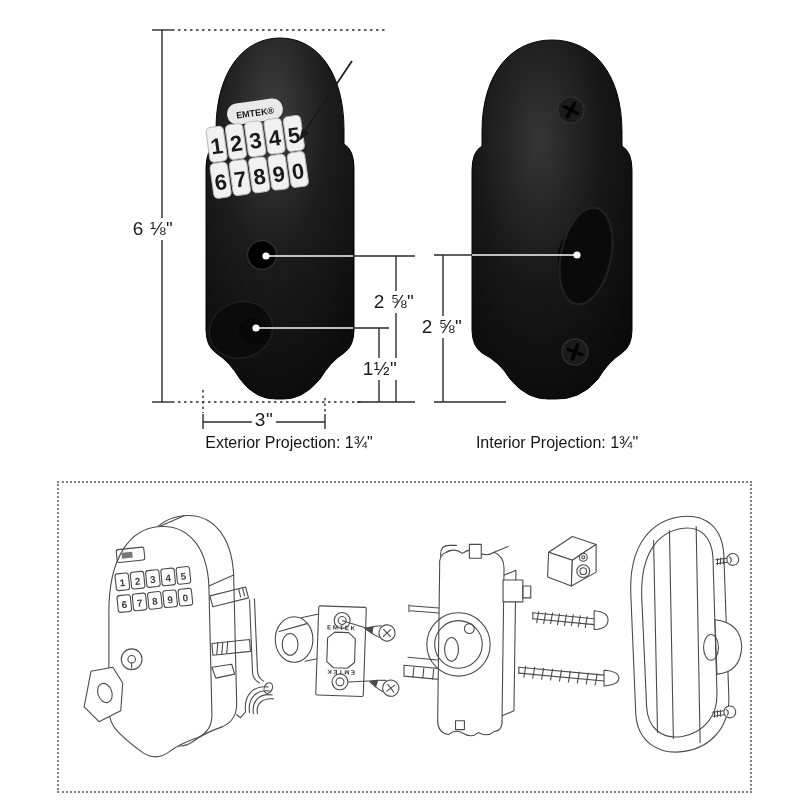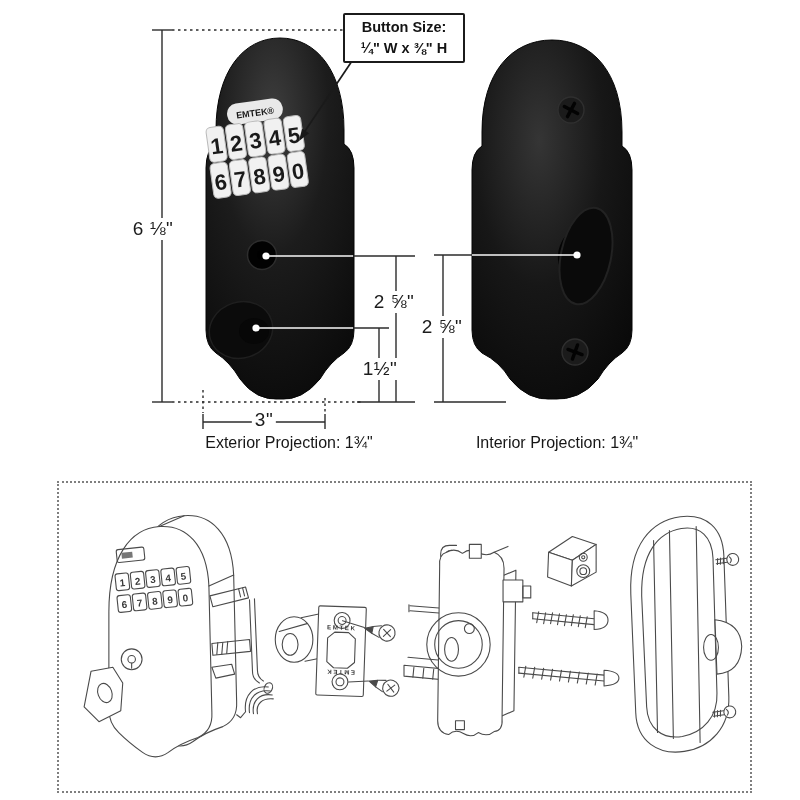--- a/index.html
+++ b/index.html
@@ -130,24 +130,20 @@
         <circle cx="266" cy="256" r="3.6"></circle>
         <circle cx="256" cy="328" r="3.6"></circle>
         <circle cx="577" cy="255" r="3.6"></circle>
       </g>
 
       <path d="M352 61 L301 137" stroke="#1a1a1a" stroke-width="1.7"></path>
       <polygon points="299,141 302.1,128.7 309.1,133.3" fill="#1a1a1a" stroke="none"></polygon>
     </g>
   </svg>
 
-  <div class="callout">
-    <div>Button Size:</div>
-    <div>¼" W x ⅜" H</div>
-  </div>
   <div class="dim" style="left:153px;top:229px;">6 ⅛"</div>
   <div class="dim" style="left:394px;top:302px;">2 ⅝"</div>
   <div class="dim" style="left:380px;top:369px;">1½"</div>
   <div class="dim" style="left:264px;top:420px;">3"</div>
   <div class="proj" style="left:289px;top:443px;">Exterior Projection: 1¾"</div>
   <div class="dim" style="left:442px;top:327px;">2 ⅝"</div>
   <div class="proj" style="left:557px;top:443px;">Interior Projection: 1¾"</div>
 
   <div class="exploded-box">
     <svg width="691" height="308" viewBox="0 0 693 311">

